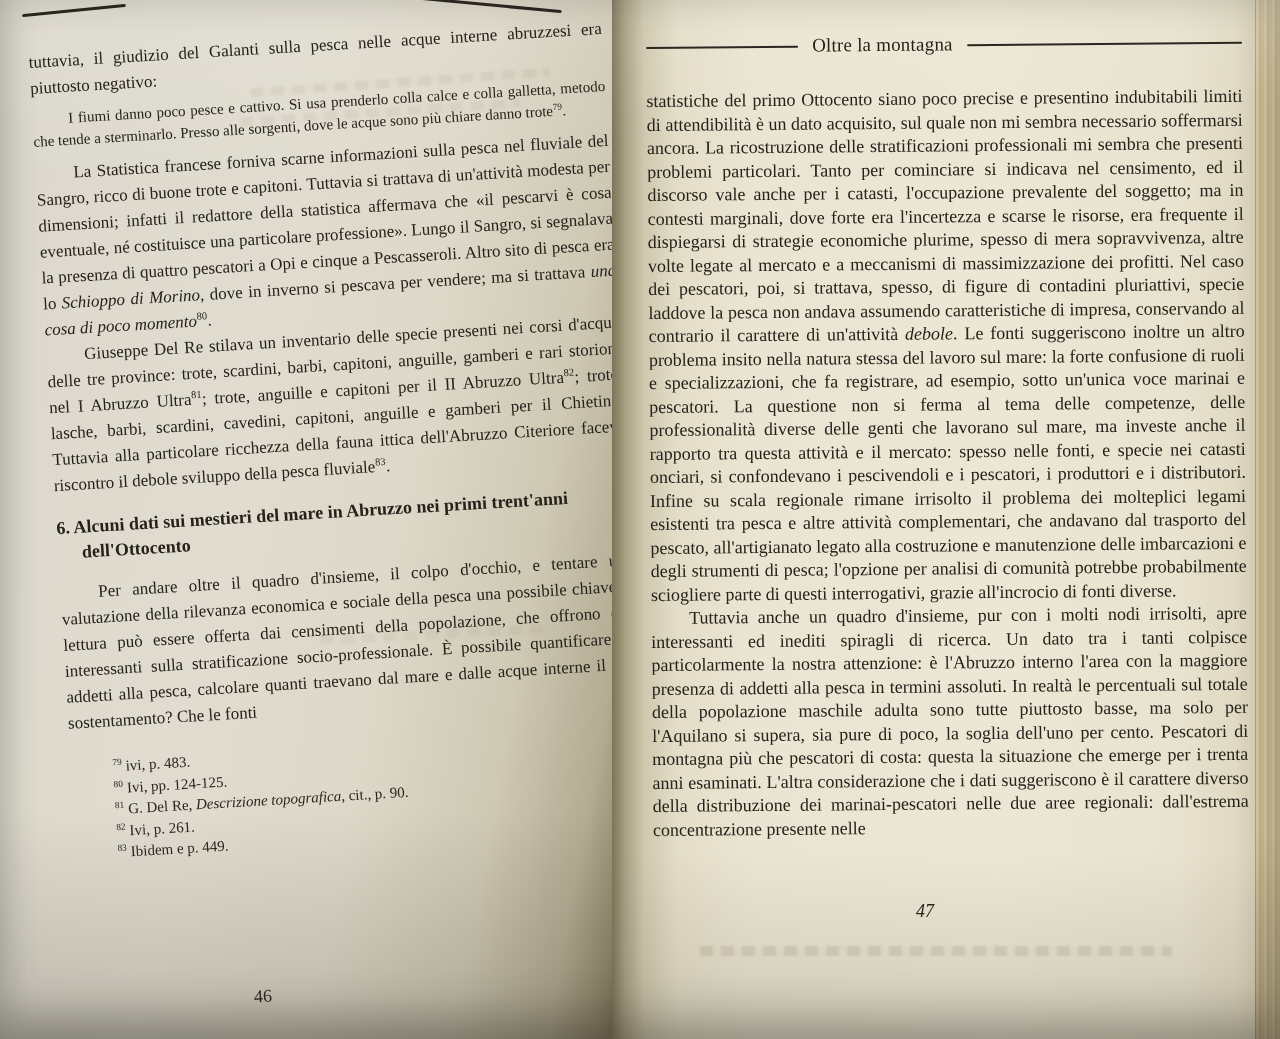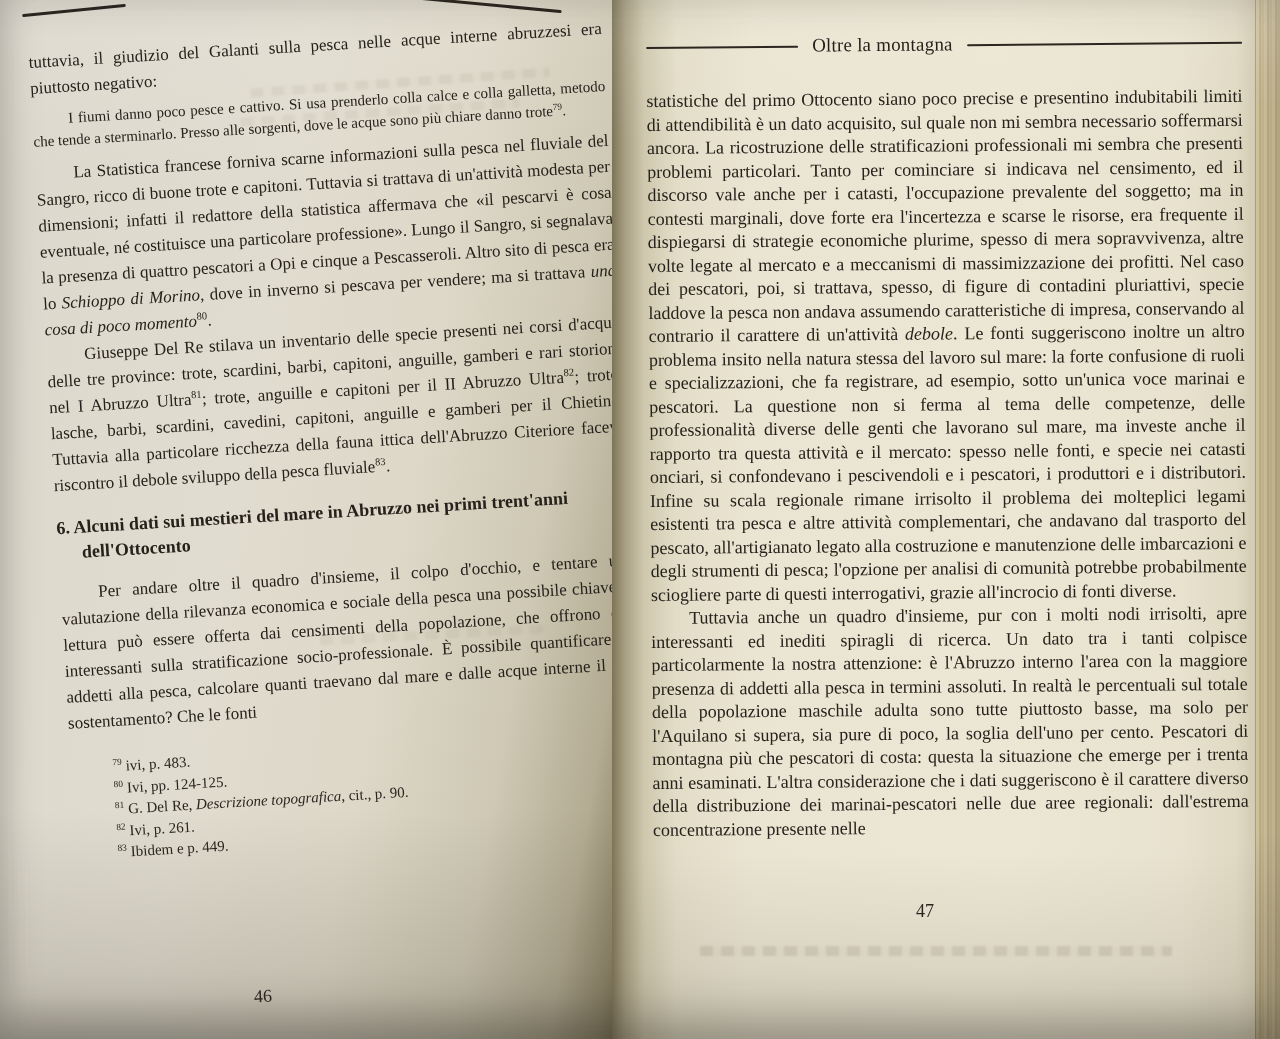--- a/index.html
+++ b/index.html
@@ -74,21 +74,21 @@
   .paras h3.heading + p.body{margin-top:15px;}
   .footnotes{
     margin:22px 0 0 42px;font-size:15px;line-height:21.5px;text-align:left;
     color:#2a251f;
   }
   .footnotes .fn{white-space:nowrap;}
   sup{font-size:.62em;line-height:0;vertical-align:super;}
   
   .pagenum{position:absolute;font-size:18px;color:#2a251f;}
   .pn-left{left:254px;top:986px;transform:rotate(-3deg);}
-  .pn-right{left:916px;top:901px;}
+  .pn-right{left:916px;top:901px;font-style:italic;}
   
   .bleed{
     position:absolute;pointer-events:none;opacity:.55;filter:blur(1.2px);
     background:repeating-linear-gradient(90deg,rgba(116,106,84,.30) 0 13px,rgba(116,106,84,.04) 13px 21px);
     border-radius:2px;
   }
   .bl-1{left:700px;top:946px;width:472px;height:10px;}
   .bl-2{left:250px;top:78px;width:300px;height:9px;transform:rotate(-4deg);opacity:.3;}
   .bl-3{left:240px;top:108px;width:280px;height:9px;transform:rotate(-4deg);opacity:.25;}
   .bl-4{left:320px;top:630px;width:230px;height:9px;transform:rotate(-3deg);opacity:.25;}

